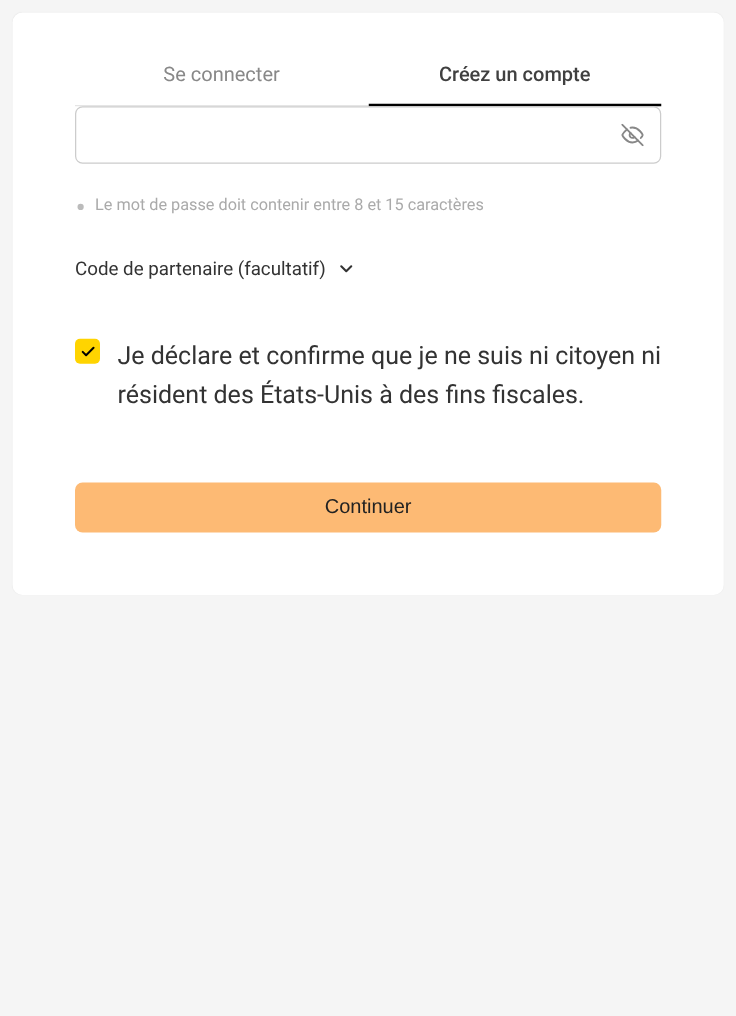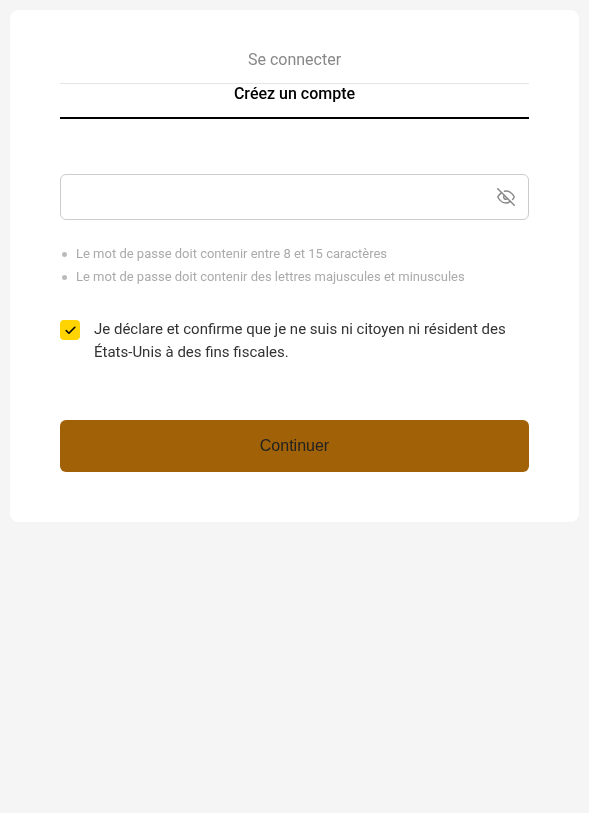--- a/index.html
+++ b/index.html
@@ -12,34 +12,32 @@
   }
   .card {
     background: #fff;
     width: 569px;
     border-radius: 8px;
     padding: 40px 50px 50px;
     box-shadow: 0 0 1px rgba(0,0,0,0.05);
   }
   .tabs {
     display: flex;
-    margin-bottom: 55px;
-    flex-direction: column;
   }
   .tab {
     flex: 1;
     text-align: center;
     padding-bottom: 14px;
     font-size: 16px;
     cursor: pointer;
     border-bottom: 1px solid #e5e5e5;
     color: #888;
   }
   .tab.active {
-    color: #000000;
+    color: #404040;
     border-bottom: 2px solid #000;
     font-weight: 500;
     text-align: center;
   }
   .form-group {
     margin-bottom: 30px;
   }
   .label {
     font-size: 15px;
     color: #333;
@@ -114,28 +112,28 @@
     background: #ffd400;
     flex-shrink: 0;
     margin-top: 2px;
     display: flex;
     align-items: center;
     justify-content: center;
     cursor: pointer;
   }
   .checkbox svg { width: 13px; height: 13px; stroke: #000; }
   .checkbox-label {
-    font-size: 15px;
+    font-size: 20px;
     color: #333;
     line-height: 1.55;
   }
   .submit-btn {
     width: 100%;
-    height: 52px;
-    background: #a16207;
+    height: 40px;
+    background: #fdba74;
     border: none;
     border-radius: 6px;
     font-size: 16px;
     font-weight: 500;
     color: #222;
     cursor: pointer;
   }
 </style>
 </head>
 <body>
@@ -156,24 +154,31 @@
         <svg viewBox="0 0 24 24" fill="none" stroke="currentColor" stroke-width="2" stroke-linecap="round" stroke-linejoin="round">
           <path d="M17.94 17.94A10.07 10.07 0 0 1 12 20c-7 0-11-8-11-8a18.45 18.45 0 0 1 5.06-5.94"></path>
           <path d="M9.9 4.24A9.12 9.12 0 0 1 12 4c7 0 11 8 11 8a18.5 18.5 0 0 1-2.16 3.19"></path>
           <line x1="1" y1="1" x2="23" y2="23"></line>
           <path d="M14.12 14.12A3 3 0 1 1 9.88 9.88"></path>
         </svg>
       </span>
     </div>
     <ul class="rules">
       <li>Le mot de passe doit contenir entre 8 et 15 caractères</li>
-      <li>Le mot de passe doit contenir des lettres majuscules et minuscules</li>
     </ul>
   </div>
 
+  <div class="partner-toggle">
+    <span>Code de partenaire (facultatif)</span>
+    <span class="chev">
+      <svg viewBox="0 0 24 24" fill="none" stroke="currentColor" stroke-width="2.5" stroke-linecap="round" stroke-linejoin="round">
+          <polyline points="6 9 12 15 18 9"></polyline>
+        </svg>
+    </span>
+  </div>
 
   <div class="checkbox-row">
     <div class="checkbox">
       <svg viewBox="0 0 24 24" fill="none" stroke-width="3" stroke-linecap="round" stroke-linejoin="round">
           <polyline points="20 6 9 17 4 12"></polyline>
         </svg>
     </div>
     <div class="checkbox-label">Je déclare et confirme que je ne suis ni citoyen ni résident des États-Unis à des fins fiscales.</div>
   </div>
 

